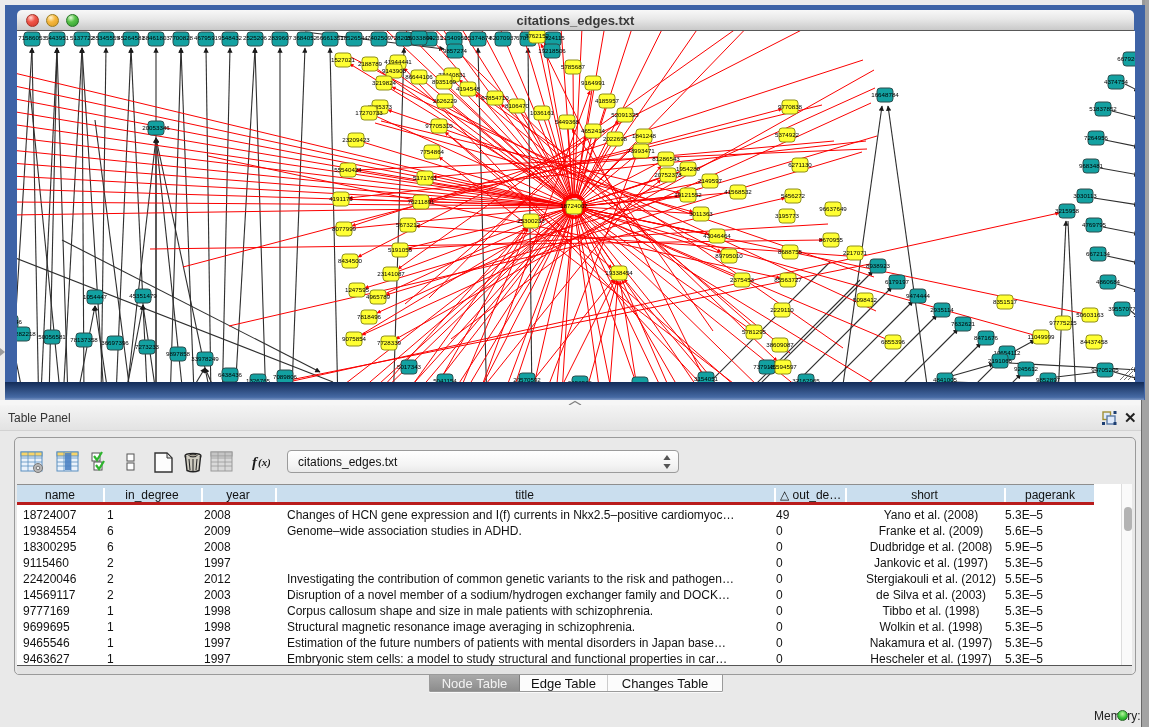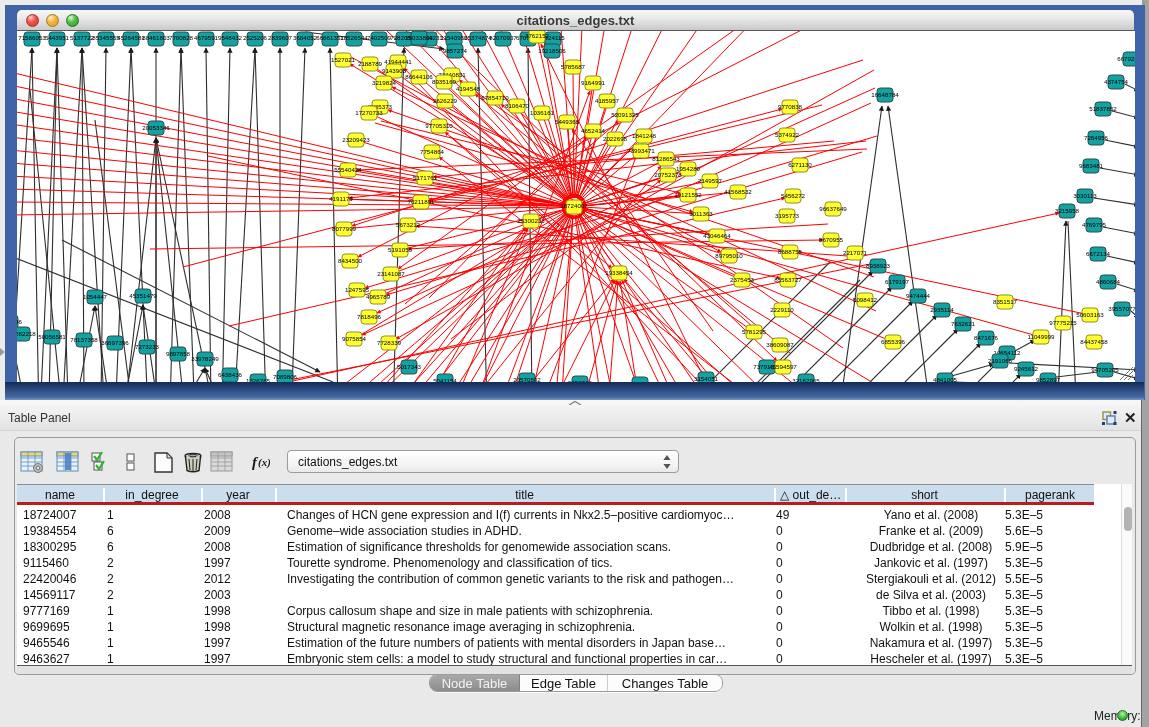--- a/index.html
+++ b/index.html
@@ -29,21 +29,21 @@
 .th.s{border-left:2px solid #fff}
 .rows{position:absolute;left:17px;top:507px;width:1104px;height:158px;overflow:hidden;font-size:12px;color:#111}
 .tr{position:relative;height:16px;white-space:nowrap}
 .tr div{position:absolute;top:1px;overflow:hidden}
 .c0{left:6px;width:95px}.c1{left:90px;width:90px}.c2{left:187px;width:80px}
 .c3{left:270px;width:485px}.c4{left:759px;width:62px}.c5{left:829px;width:170px;text-align:center}
 .c6{left:988px;width:100px}
 .sbar{position:absolute;left:1121px;top:484px;width:11px;height:181px;background:#fafafa;border-left:1px solid #ddd}
 .sbar .th2{position:absolute;left:1.5px;top:23px;width:8px;height:24px;border-radius:4px;background:#b3b3b3}
 .hstrip{position:absolute;left:17px;top:665px;width:1115px;height:9px;background:#e3e3e3;border-top:1px solid #555}
-.tabs{position:absolute;left:429px;top:674px;height:18px;border:1px solid #9a9a9a;border-radius:8px;overflow:hidden;display:flex;box-shadow:0 1px 0 rgba(255,255,255,.7)}
+.tabs{position:absolute;left:429px;top:674px;height:18px;border:1px solid #9a9a9a;border-radius:1px;overflow:hidden;display:flex;box-shadow:0 1px 0 rgba(255,255,255,.7)}
 .tab{font-size:13px;text-align:center;background:#fcfcfc;color:#111;border-right:1px solid #ccc;line-height:17px}
 .tab.sel{background:linear-gradient(#a9a9a9,#8c8c8c);color:#f3f3f3;border-right:1px solid #7f7f7f}
 .tab:last-child{border-right:none}
 .mem{position:absolute;left:1094px;top:709px;width:80px;text-align:left;font-size:12px;color:#222}
 .dot{position:absolute;left:1117px;top:710px;width:11px;height:11px;border-radius:50%;background:radial-gradient(circle at 50% 32%,#b8f3a0 0%,#35c235 55%,#1d8f1d 100%);border:1px solid #2a6b2a}
 .ico{position:absolute;top:450px}
 </style></head>
 <body>
 <div class="app">
   <div class="frame">
@@ -989,47 +989,46 @@
         <div class="c2">2009</div>
         <div class="c3">Genome–wide association studies in ADHD.</div>
         <div class="c4">0</div>
         <div class="c5">Franke et al. (2009)</div>
         <div class="c6">5.6E–5</div>
       </div>
       <div class="tr">
         <div class="c0">18300295</div>
         <div class="c1">6</div>
         <div class="c2">2008</div>
-        <div class="c3">Estimation of significance thresholds for genomewide association scans.</div>
         <div class="c4">0</div>
         <div class="c5">Dudbridge et al. (2008)</div>
         <div class="c6">5.9E–5</div>
       </div>
       <div class="tr">
         <div class="c0">9115460</div>
         <div class="c1">2</div>
         <div class="c2">1997</div>
-        <div class="c3">Tourette syndrome. Phenomenology and classification of tics.</div>
         <div class="c4">0</div>
         <div class="c5">Jankovic et al. (1997)</div>
         <div class="c6">5.3E–5</div>
       </div>
       <div class="tr">
         <div class="c0">22420046</div>
         <div class="c1">2</div>
         <div class="c2">2012</div>
         <div class="c3">Investigating the contribution of common genetic variants to the risk and pathogen…</div>
         <div class="c4">0</div>
         <div class="c5">Stergiakouli et al. (2012)</div>
         <div class="c6">5.5E–5</div>
       </div>
       <div class="tr">
         <div class="c0">14569117</div>
         <div class="c1">2</div>
         <div class="c2">2003</div>
+        <div class="c3">Disruption of a novel member of a sodium/hydrogen exchanger family and DOCK…</div>
         <div class="c4">0</div>
         <div class="c5">de Silva et al. (2003)</div>
         <div class="c6">5.3E–5</div>
       </div>
       <div class="tr">
         <div class="c0">9777169</div>
         <div class="c1">1</div>
         <div class="c2">1998</div>
         <div class="c3">Corpus callosum shape and size in male patients with schizophrenia.</div>
         <div class="c4">0</div>

